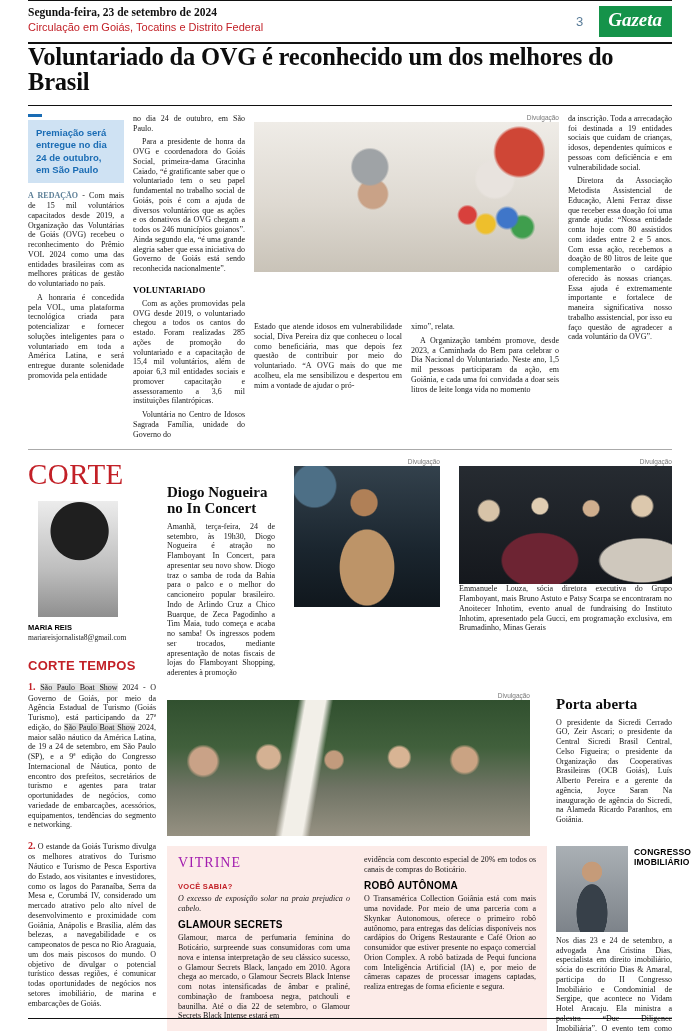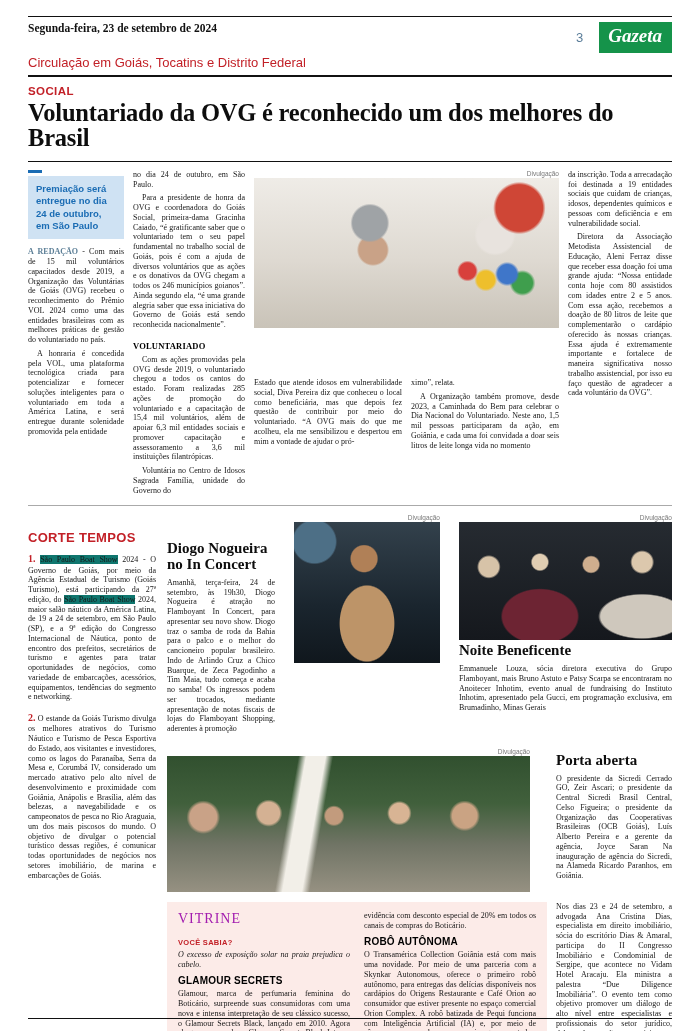--- a/index.html
+++ b/index.html
@@ -1,27 +1,27 @@
 <!DOCTYPE html>
 <html><head>
 <meta charset="utf-8">
 <style>
   * { margin:0; padding:0; box-sizing:border-box; }
   html,body { background:#ffffff; }
   body { font-family:"Liberation Serif", serif; }
-  .page { width:700px; height:1031px; background:#fff; padding:16px 28px 12px; overflow:hidden; position:relative; }
+  .page { width:700px; height:1031px; background:#fff; padding:0 28px 12px; overflow:hidden; position:relative; }
 
   .rule-thin  { border-top:1px solid #111; }
   .rule-thick { border-top:2.5px solid #111; }
   .rule-gray  { border-top:1px solid #aaa; margin:6px 0 8px; }
 
   
   .header-row { display:flex; justify-content:space-between; align-items:flex-start; padding:5px 0 5px; }
   .date { font-size:11.5px; font-weight:bold; color:#111; }
-  .circulation { font-family:"Liberation Sans", sans-serif; font-size:13px; color:#c22027; margin-top:21px; }
+  .circulation { font-family:"Liberation Sans", sans-serif; font-size:11px; color:#c22027; margin-top:3px; }
   .header-right { display:flex; align-items:center; gap:16px; }
   .page-number { font-family:"Liberation Sans", sans-serif; font-size:13px; color:#5a7d99; }
   .logo { background:#15934a; color:#fff; font-style:italic; font-weight:bold; font-size:19px; padding:3px 10px 6px 9px; font-family:"Liberation Serif", serif;text-align:right; }
 
   
   .section-label { font-family:"Liberation Sans", sans-serif; font-weight:bold; color:#c22027; font-size:11.5px; margin:8px 0 3px; letter-spacing:.4px; }
   .headline { font-size:24.5px; font-weight:bold; line-height:1.02; letter-spacing:-.2px; color:#0d0d0d; margin-bottom:11px; }
 
   .story-grid { display:grid; grid-template-columns:96px 112px 148px 148px 1fr; column-gap:9px; row-gap:5px; margin-top:8px; }
   .col1 { grid-column:1; grid-row:1/3; }
@@ -59,21 +59,21 @@
     background:
       radial-gradient(circle at 52% 26%, #1f1f1f 0 30%, transparent 31%),
       radial-gradient(circle at 52% 40%, #d8d1c9 0 16%, transparent 17%),
       linear-gradient(180deg, #ececec 0%, #bdbdbd 60%, #8f8f8f 100%); }
   .author-name { font-family:"Liberation Sans", sans-serif; font-weight:bold; font-size:7.5px; margin-top:6px; }
   .author-email { font-size:7.5px; margin-top:1px; color:#222; }
 
   .dois-title { color:#c22027; font-family:"Liberation Sans", sans-serif; font-weight:bold; font-size:13px; margin:16px 0 8px; letter-spacing:.3px; }
   .dois-item { margin-bottom:10px; }
   .item-number { color:#c22027; font-weight:bold; font-size:10px; }
-  .hl { background:#0f766e; }
+  .hl { background:#e5e5e5; }
 
   .right-area { display:flex; flex-direction:column; gap:10px; }
   .row1 { display:grid; grid-template-columns:108px 146px 1fr; column-gap:19px; }
   .story-heading { font-size:15px; font-weight:bold; line-height:1.05; margin:3px 0 5px; color:#0d0d0d; }
   .diogo-text { padding-top:24px; }
   .diogo-photo { height:141px;
     background:
       radial-gradient(circle at 48% 26%, #b08057 0 10%, transparent 11%),
       radial-gradient(ellipse at 50% 72%, #bd9468 0 26%, transparent 27%),
       radial-gradient(circle at 14% 14%, #4d6f86 0 12%, transparent 13%),
@@ -130,21 +130,20 @@
     </div>
     <div class="header-right">
       <div class="page-number">3</div>
       <div class="logo">Gazeta</div>
     </div>
   </div>
 
   <div class="rule-thick"></div>
 
   <section>
-    <div class="section-label">SOCIAL</div>
     <h1 class="headline">Voluntariado da OVG é reconhecido um dos melhores do Brasil</h1>
     <div class="rule-thin"></div>
 
     <div class="story-grid">
       <div class="col1">
         <div class="teaser-tick"></div>
         <div class="teaser-box">Premiação será entregue no dia 24 de outubro, em São Paulo</div>
         <p class="body-p"><span class="byline">A REDAÇÃO</span><span> - Com mais de 15 mil voluntários capacitados desde 2019, a Organização das Voluntárias de Goiás (OVG) recebeu o reconhecimento do Prêmio VOL 2024 como uma das entidades brasileiras com as melhores práticas de gestão do voluntariado no país.</span></p>
         <p class="body-p indent">A honraria é concedida pela VOL, uma plataforma tecnológica criada para potencializar e fornecer soluções inteligentes para o voluntariado em toda a América Latina, e será entregue durante solenidade promovida pela entidade</p>
       </div>
@@ -176,20 +175,26 @@
         <p class="body-p indent">Diretora da Associação Metodista Assistencial de Educação, Aleni Ferraz disse que receber essa doação foi uma grande ajuda: “Nossa entidade conta hoje com 80 assistidos com idades entre 2 e 5 anos. Com essa ação, recebemos a doação de 80 litros de leite que complementarão o cardápio oferecido às nossas crianças. Essa ajuda é extremamente importante e fortalece de maneira significativa nosso trabalho assistencial, por isso eu faço questão de agradecer a cada voluntário da OVG”.</p>
       </div>
     </div>
   </section>
 
   <div class="rule-gray"></div>
 
   <section class="middle">
 
     <div class="left-rail">
+      <div>
+        <div class="corte-title">CORTE</div>
+        <div class="photo maria-photo"></div>
+        <div class="author-name">MARIA REIS</div>
+        <div class="author-email">mariareisjornalista8@gmail.com</div>
+      </div>
 
       <div>
         <div class="dois-title">CORTE TEMPOS</div>
         <p class="body-p dois-item"><span class="item-number">1.</span> <span class="hl">São Paulo Boat Show</span><span> 2024 - O Governo de Goiás, por meio da Agência Estadual de Turismo (Goiás Turismo), está participando da 27ª edição, do </span><span class="hl">São Paulo Boat Show</span><span> 2024, maior salão náutico da América Latina, de 19 a 24 de setembro, em São Paulo (SP), e a 9ª edição do Congresso Internacional de Náutica, ponto de encontro dos prefeitos, secretários de turismo e agentes para tratar oportunidades de negócios, como variedade de embarcações, acessórios, equipamentos, tendências do segmento e networking.</span></p>
         <p class="body-p dois-item"><span class="item-number">2.</span><span> O estande da Goiás Turismo divulga os melhores atrativos do Turismo Náutico e Turismo de Pesca Esportiva do Estado, aos visitantes e investidores, como os lagos do Paranaíba, Serra da Mesa e, Corumbá IV, considerado um mercado atrativo pelo alto nível de desenvolvimento e proximidade com Goiânia, Anápolis e Brasília, além das belezas, a navegabilidade e os campeonatos de pesca no Rio Araguaia, um dos mais piscosos do mundo. O objetivo de divulgar o potencial turístico dessas regiões, é comunicar todas oportunidades de negócios nos setores imobiliário, de marina e embarcações de Goiás.</span></p>
       </div>
     </div>
 
     <div class="right-area">
 
@@ -198,21 +203,20 @@
           <h3 class="story-heading">Diogo Nogueira no In Concert</h3>
           <p class="body-p">Amanhã, terça-feira, 24 de setembro, às 19h30, Diogo Nogueira é atração no Flamboyant In Concert, para apresentar seu novo show. Diogo traz o samba de roda da Bahia para o palco e o melhor do cancioneiro popular brasileiro. Indo de Arlindo Cruz a Chico Buarque, de Zeca Pagodinho a Tim Maia, tudo começa e acaba no samba! Os ingressos podem ser trocados, mediante apresentação de notas fiscais de lojas do Flamboyant Shopping, aderentes à promoção</p>
         </div>
         <div>
           <div class="credit">Divulgação</div>
           <div class="photo diogo-photo"></div>
         </div>
         <div>
           <div class="credit">Divulgação</div>
           <div class="photo noite-photo"></div>
-          <h3 class="story-heading">Noite Beneficente</h3>
           <p class="body-p">Emmanuele Louza, sócia diretora executiva do Grupo Flamboyant, mais Bruno Astuto e Patsy Scarpa se encontraram no Anoitecer Inhotim, evento anual de fundraising do Instituto Inhotim, apresentado pela Gucci, em programação exclusiva, em Brumadinho, Minas Gerais</p>
         </div>
       </div>
 
       <div class="row2">
         <div>
           <div class="credit">Divulgação</div>
           <div class="photo porta-photo"></div>
         </div>
         <div class="porta-text">
@@ -231,20 +235,24 @@
             <p class="body-p">Glamour, marca de perfumaria feminina do Boticário, surpreende suas consumidoras com uma nova e intensa interpretação de seu clássico sucesso, o Glamour Secrets Black, lançado em 2010. Agora chega ao mercado, o Glamour Secrets Black Intense com notas intensificadas de âmbar e praliné, combinação de framboesa negra, patchouli e baunilha. Até o dia 22 de setembro, o Glamour Secrets Black Intense estará em</p>
           </div>
           <div class="vitrine-col">
             <p class="body-p">evidência com desconto especial de 20% em todos os canais de compras do Boticário.</p>
             <div class="black-subhead">ROBÔ AUTÔNOMA</div>
             <p class="body-p">O Transamérica Collection Goiânia está com mais uma novidade. Por meio de uma parceria com a Skynkar Autonomous, oferece o primeiro robô autônomo, para entregas das delícias disponíveis nos cardápios do Origens Restaurante e Café Orion ao consumidor que estiver presente no espaço comercial Orion Complex. A robô batizada de Pequi funciona com Inteligência Artificial (IA) e, por meio de câmeras capazes de processar imagens captadas, realiza entregas de forma eficiente e segura.</p>
           </div>
         </div>
 
         <div>
+          <div class="congresso-top">
+            <div class="photo congresso-photo"></div>
+            <div class="black-subhead congresso-title">CONGRESSO IMOBILIÁRIO</div>
+          </div>
           <p class="body-p">Nos dias 23 e 24 de setembro, a advogada Ana Cristina Dias, especialista em direito imobiliário, sócia do escritório Dias &amp; Amaral, participa do II Congresso Imobiliário e Condominial de Sergipe, que acontece no Vidam Hotel Aracaju. Ela ministra a palestra “Due Diligence Imobiliária”. O evento tem como objetivo promover um diálogo de alto nível entre especialistas e profissionais do setor jurídico, debatendo questões essenciais para o aperfeiçoamento do direito imobiliário e condominial de Goiás</p>
         </div>
       </div>
 
     </div>
   </section>
 
   <div class="bottom-rule"></div>
 </div>
 

